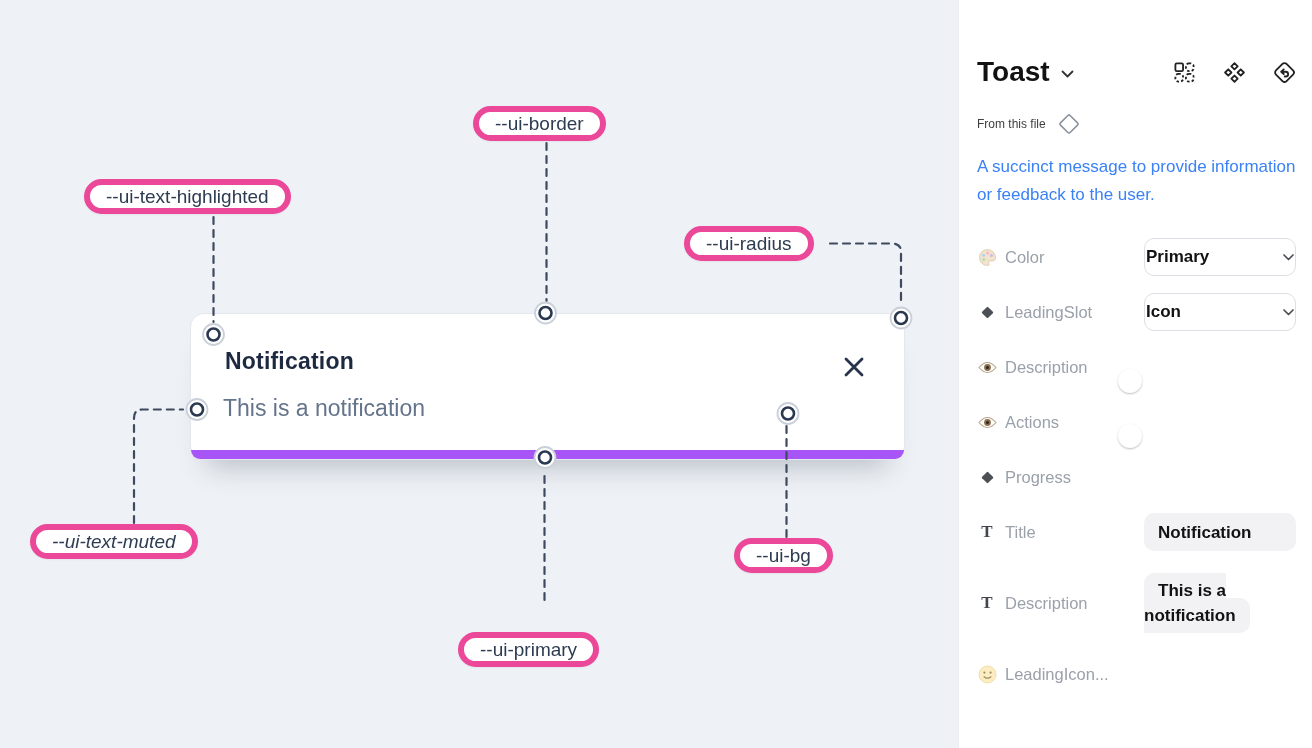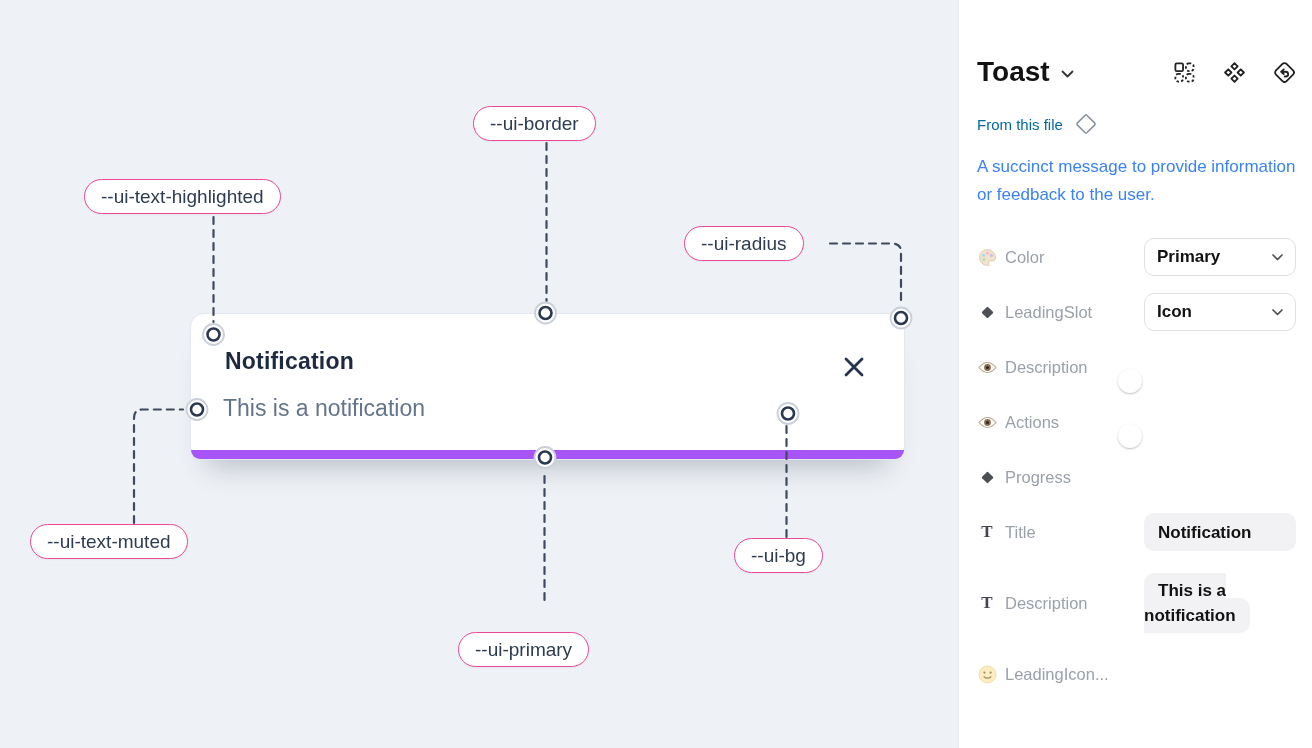--- a/index.html
+++ b/index.html
@@ -18,54 +18,54 @@
   .toast-title { position:absolute; left:34px; top:34px; font-size:23px;
     font-weight:600; color:#1c2940; letter-spacing:.2px; }
   .toast-desc { position:absolute; left:32px; top:81px; font-size:23px;
     font-weight:400; color:#64748b; }
   .toast-close { position:absolute; right:38px; top:41px; width:24px; height:24px;
     cursor:pointer; }
   .toast-progress { position:absolute; left:0; bottom:0; width:100%; height:9px;
     background:#a855f7; border-radius:0 0 13px 13px; }
 
   .pill { position:absolute; height:35px; display:flex; align-items:center;
-    padding:0 16px; background:#ffffff; border:1px solid #ec4899;
+    padding:0 16px; background:#ffffff; border:6px solid #ec4899;
     border-radius:17.5px; font-size:19px; color:#2e3c52; font-weight:500;
     white-space:nowrap; box-shadow:0 1px 2px rgba(40,50,70,.05); }
 
   
   .panel { position:absolute; left:958px; top:0; width:354px; height:748px;
     background:#ffffff; border-left:1px solid #ededf0;
     padding:56px 16px 0 18px; }
   .panel-header { display:flex; align-items:center; height:32px; }
   .panel-title { font-size:28px; font-weight:700; color:#121212; }
   .title-chevron { margin-left:11px; margin-top:3px; }
   .header-icons { margin-left:auto; display:flex; align-items:center; gap:27px; }
   .hicon { width:23px; height:23px; cursor:pointer; }
 
   .source-row { display:flex; align-items:center; margin-top:24px; height:24px; }
-  .source-text { font-size:15px; color:#0369a1; }
+  .source-text { font-size:12px; color:#404040; }
   .source-diamond { margin-left:12px; }
 
   .panel-desc { margin-top:17px; width:322px; font-size:17px; line-height:28px;
     color:#3b82f6; }
 
   .props { margin-top:29px; }
   .prop-row { display:flex; align-items:center; min-height:38px;
     margin-bottom:17px; }
   .prop-row.tall { min-height:70px; }
   .prop-label { display:flex; align-items:center; gap:8px; font-size:16.5px;
     color:#9aa1aa; }
   .prop-icon { width:20px; display:flex; justify-content:center; align-items:center; }
   .t-glyph { font-family:"Liberation Serif","DejaVu Serif",serif; font-size:17px;
     font-weight:700; color:#43474d; }
   .control { margin-left:auto; width:152px; }
 
   .dropdown { width:152px; height:38px; background:#fff; border:1px solid #dcdfe3;
-    border-radius:10px; display:flex; align-items:center; padding:0 12px;
+    border-radius:10px; display:flex; align-items:center; padding:0 1px;
     cursor:pointer; }
   .dropdown .val { font-size:17px; font-weight:600; color:#121212;
     overflow:hidden; text-overflow:ellipsis; white-space:nowrap; }
   .dropdown .chev { margin-left:auto; flex:none; }
   .dropdown .dmnd { margin-right:8px; flex:none; display:flex; }
 
   .field { width:152px; background:#f2f2f4; border-radius:10px; padding:8px 14px;
     font-size:17px; font-weight:600; color:#121212; line-height:25px;
     cursor:text; }
   .field.one { height:38px; display:flex; align-items:center; padding:0 14px; }
@@ -124,21 +124,21 @@
         <g>
           <circle cx="788" cy="413.5" r="10.5" fill="#fff" stroke="#c9d0da" stroke-width="1.8"></circle>
           <circle cx="788" cy="413.5" r="6" fill="#fff" stroke="#2b3950" stroke-width="2.6"></circle>
         </g>
       </g>
     </svg>
 
     <div class="pill" style="left:473px; top:106px;">--ui-border</div>
     <div class="pill" style="left:84px; top:179px;">--ui-text-highlighted</div>
     <div class="pill" style="left:684px; top:226px;">--ui-radius</div>
-    <div class="pill" style="left:30px; top:524px;">--ui-text-muted</div>
+    <div class="pill" style="left:30px; top:524px;font-style:italic;">--ui-text-muted</div>
     <div class="pill" style="left:458px; top:632px;">--ui-primary</div>
     <div class="pill" style="left:734px; top:538px;">--ui-bg</div>
   </div>
 
   <aside class="panel">
 
     <div class="panel-header">
       <span class="panel-title">Toast</span>
       <svg class="title-chevron" width="13" height="8" viewBox="0 0 13 8">
         <path d="M1.5 1.5 L6.5 6.5 L11.5 1.5" stroke="#333" stroke-width="1.8" fill="none" stroke-linecap="round" stroke-linejoin="round"></path>

